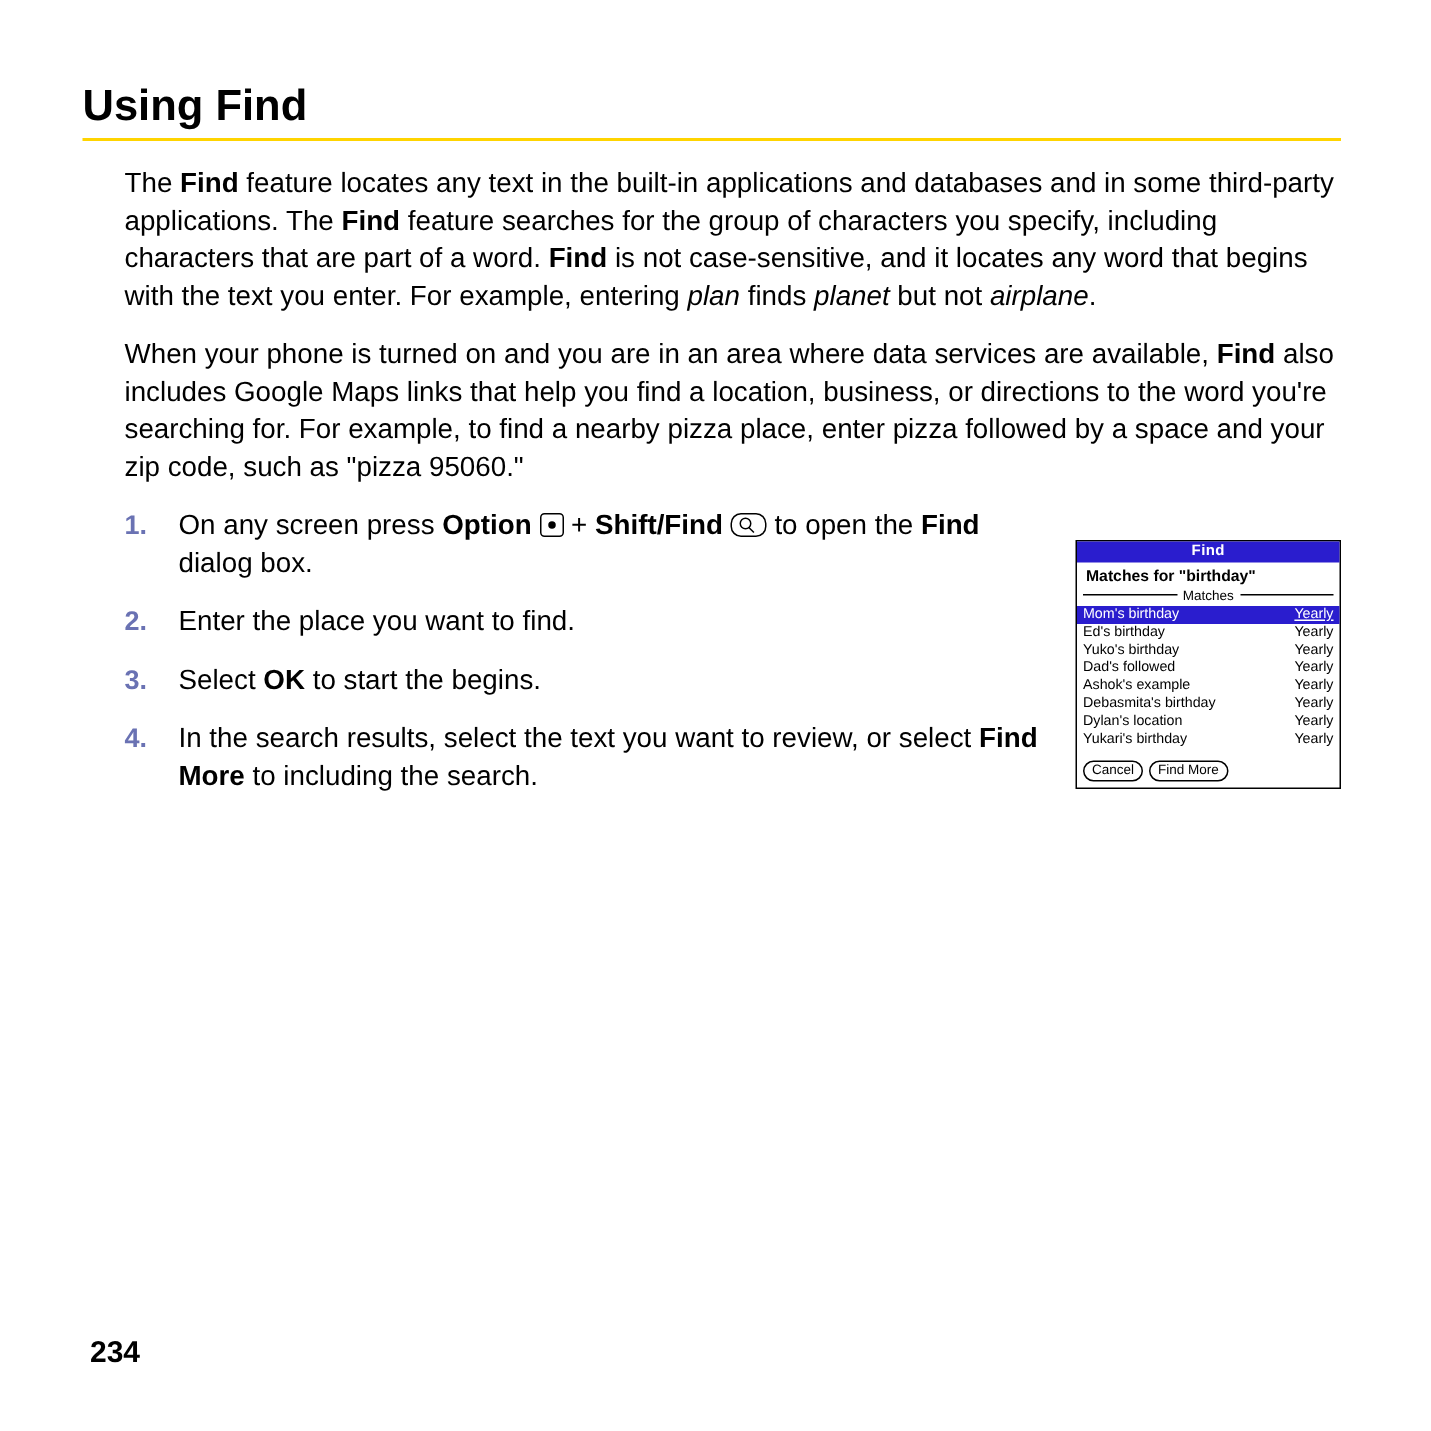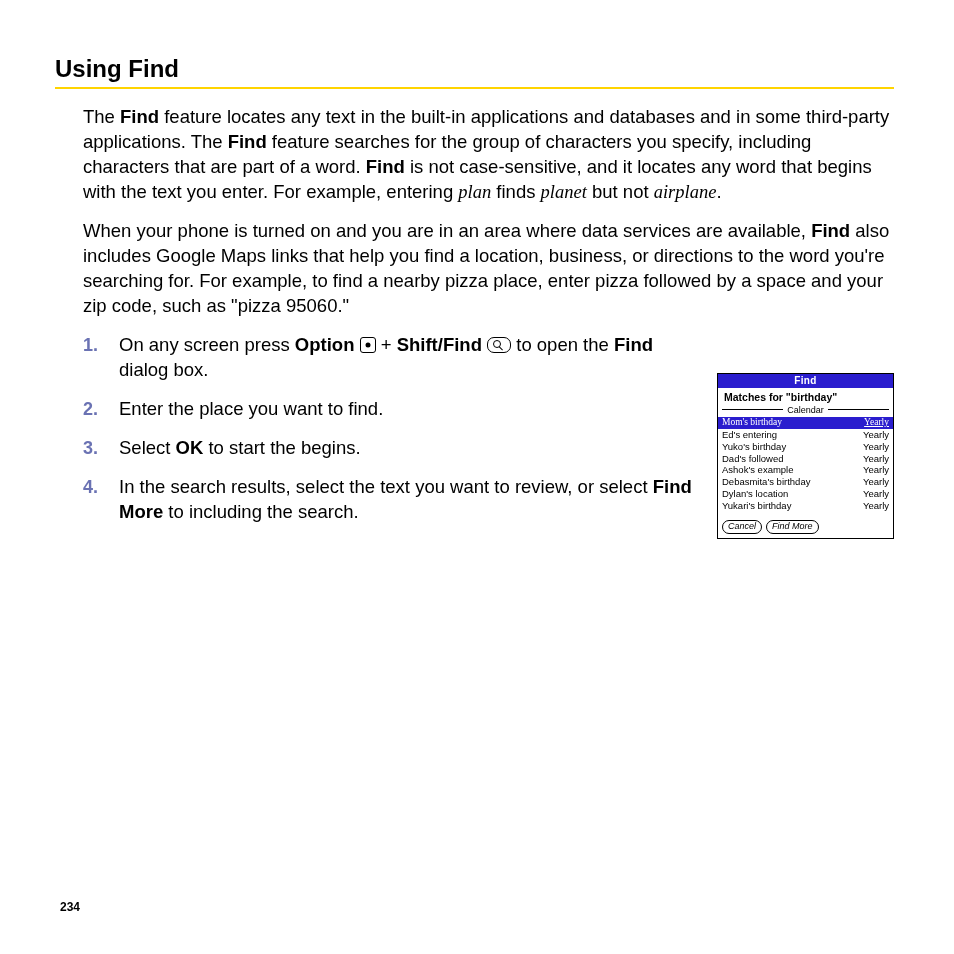--- a/index.html
+++ b/index.html
@@ -13,42 +13,42 @@
     box-sizing: border-box;
     position: relative;
   }
   .page {
     padding: 55px 60px 40px 55px;
     box-sizing: border-box;
     height: 100%;
     position: relative;
   }
   h1.heading {
-    font-size: 24px;
+    font-size: 29px;
     font-weight: 700;
     margin: 0 0 4px 0;
   }
   .rule {
     border: none;
     border-top: 2px solid #ffd400;
     margin: 0 0 16px 0;
   }
   .body-text {
     margin-left: 28px;
     margin-right: 0;
     font-size: 18.5px;
     line-height: 1.35;
   }
   .body-text p { margin: 0 0 14px 0; }
   .bold { font-weight: 700; }
-  .ital { font-style: italic; font-family: Liberation Serif, serif; }
+  .ital { font-style: italic; }
 
   .content-row {
     display: flex;
-    align-items: flex-end;
+    align-items: center;
     gap: 24px;
     margin-left: 28px;
   }
   ol.steps {
     list-style: none;
     padding: 0;
     margin: 0;
     counter-reset: step;
     font-size: 18.5px;
     line-height: 1.35;
@@ -145,46 +145,45 @@
   }
   .sshot-group .line{flex:1; border-top:1px solid #000;}
   .sshot-list { padding: 0 0 4px 0; }
   .sshot-row {
     display:flex;
     justify-content:space-between;
     font-size: 9.5px;
     padding: 0 4px;
     line-height: 1.25;
   }
-  .sshot-row.sel { background:#2a1dce; color:#fff;font-family:Liberation Serif, serif; }
+  .sshot-row.sel { background:#2a1dce; color:#fff; }
   .sshot-row.sel .right{ text-decoration: underline; }
   .sshot-buttons{
     display:flex;
     gap:4px;
     padding:4px;
   }
   .sshot-btn{
     border:1px solid #000;
     border-radius:8px;
     font-size:9px;
     padding:0 5px;
     line-height:1.3;
     background:#fff;
-    font-style:italic;
   }
 
   
   .footer {
     position: absolute;
     left: 60px;
     right: 72px;
     bottom: 40px;
     display: flex;
     justify-content: space-between;
-    font-size: 12px;
+    font-size: 20px;
     font-weight: 700;
     margin-top: 12px;
   }
 </style>
 </head>
 <body>
 
 <div class="page">
   <h1 class="heading">Using Find</h1>
   <hr class="rule">
@@ -216,30 +215,30 @@
       <li>
         <span>In the search results, select the text you want to review, or select </span><span class="bold">Find More</span><span> to including the search.</span>
       </li>
     </ol>
 
     <div class="screenshot">
       <div class="sshot-title">Find</div>
       <div class="sshot-sub">Matches for "birthday"</div>
       <div class="sshot-group">
         <span class="line"></span>
-        <span>Calendar</span>
+        <span>Matches</span>
         <span class="line"></span>
       </div>
       <div class="sshot-list" id="sshot-list">
           <div class="sshot-row sel">
             <span>Mom's birthday</span>
             <span class="right">Yearly</span>
           </div>
           <div class="sshot-row">
-            <span>Ed's entering</span>
+            <span>Ed's birthday</span>
             <span class="right">Yearly</span>
           </div>
           <div class="sshot-row">
             <span>Yuko's birthday</span>
             <span class="right">Yearly</span>
           </div>
           <div class="sshot-row">
             <span>Dad's followed</span>
             <span class="right">Yearly</span>
           </div>

